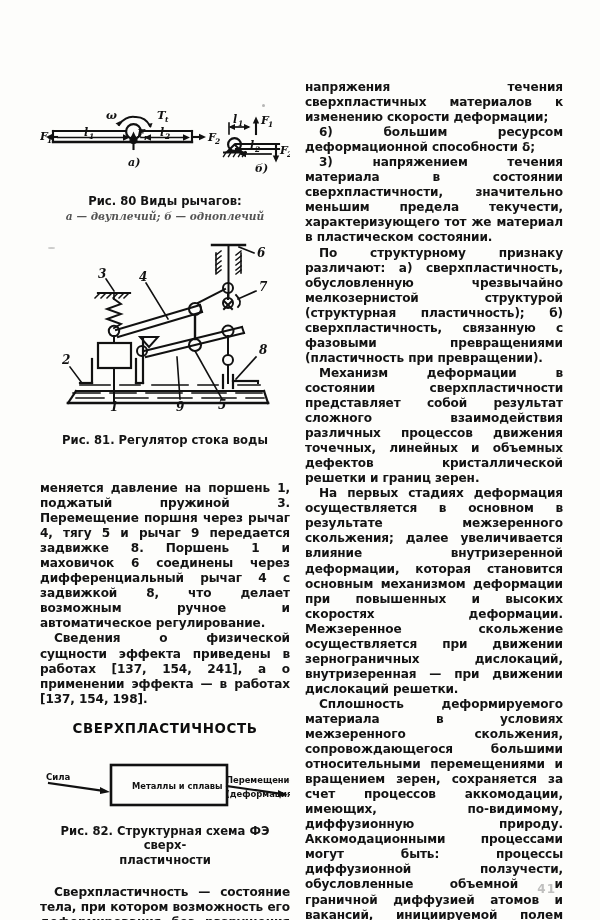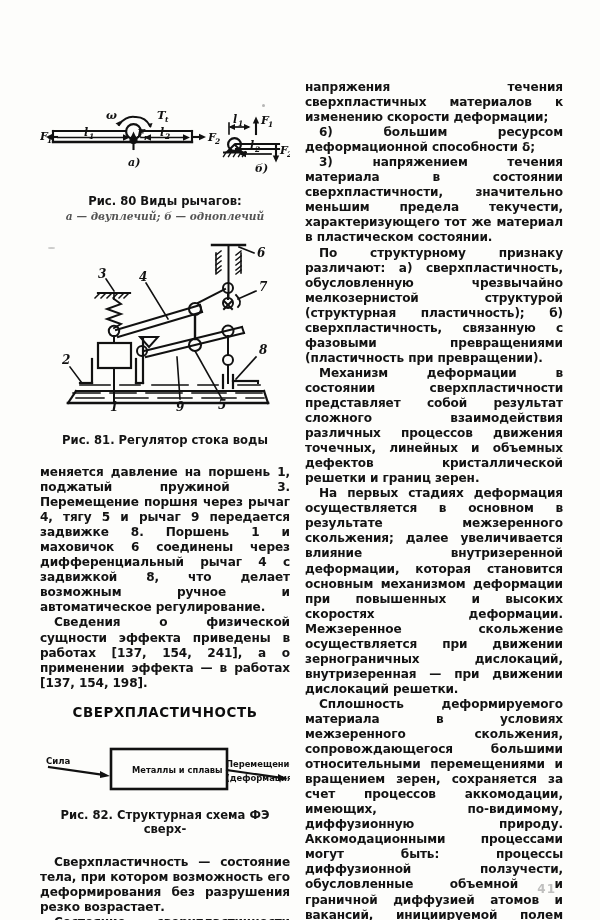--- a/index.html
+++ b/index.html
@@ -316,21 +316,21 @@
         <text x="219" y="121" font-size="12">8</text>
         <text x="22" y="131" font-size="12">2</text>
         <text x="70" y="178" font-size="12">1</text>
         <text x="136" y="178" font-size="12">9</text>
         <text x="178" y="176" font-size="12">5</text>
       </svg>
     </div>
 
     <p class="caption" style="margin-top:20px;">Рис. 81. Регулятор стока воды</p>
 
-    <p class="para" style="margin-top:18px;">меняется давление на поршень 1, поджатый пружиной 3. Перемещение поршня через рычаг 4, тягу 5 и рычаг 9 передается задвижке 8. Поршень 1 и маховичок 6 соединены через дифференциальный рычаг 4 с задвижкой 8, что делает возможным ручное и автоматическое регулирование.</p>
+    <p class="para" style="margin-top:34px;">меняется давление на поршень 1, поджатый пружиной 3. Перемещение поршня через рычаг 4, тягу 5 и рычаг 9 передается задвижке 8. Поршень 1 и маховичок 6 соединены через дифференциальный рычаг 4 с задвижкой 8, что делает возможным ручное и автоматическое регулирование.</p>
     <p class="para indent">Сведения о физической сущности эффекта приведены в работах [137, 154, 241], а о применении эффекта — в работах [137, 154, 198].</p>
 
     <h2 class="section-heading" style="margin-top:14px;">СВЕРХПЛАСТИЧНОСТЬ</h2>
 
     <div class="fig" style="margin-top:17px;">
       <svg width="250" height="62" viewBox="0 0 250 62">
         <g stroke="#111" fill="none" stroke-width="2.1" stroke-linecap="square">
 
           <rect x="71" y="12" width="116" height="40" stroke-width="2.6"></rect>
 
@@ -341,20 +341,21 @@
           <path d="M248 42 l-10 -5 l0 7 z" fill="#111" stroke="none"></path>
         </g>
         <text class="lbl-sans" x="6" y="27" font-size="8.6">Сила</text>
         <text class="lbl-sans" x="92" y="36" font-size="8.3">Металлы и сплавы</text>
         <text class="lbl-sans" x="186" y="30" font-size="8.4">Перемещение</text>
         <text class="lbl-sans" x="186" y="44" font-size="8.4">(деформация)</text>
       </svg>
     </div>
 
     <p class="caption" style="margin-top:9px;">Рис. 82. Структурная схема ФЭ сверх-</p>
+    <p class="caption">пластичности</p>
 
     <p class="para indent" style="margin-top:18px;">Сверхпластичность — состояние тела, при котором возможность его деформирования без разрушения резко возрастает.</p>
     <p class="para indent">Состояние сверхпластичности характеризуется:</p>
 
   </div>
 
   <div class="col col-right" style="padding-top:80px;">
     <p class="para">напряжения течения сверхпластичных материалов к изменению скорости деформации;</p>
     <p class="para indent">6) большим ресурсом деформационной способности δ;</p>
     <p class="para indent">3) напряжением течения материала в состоянии сверхпластичности, значительно меньшим предела текучести, характеризующего тот же материал в пластическом состоянии.</p>

